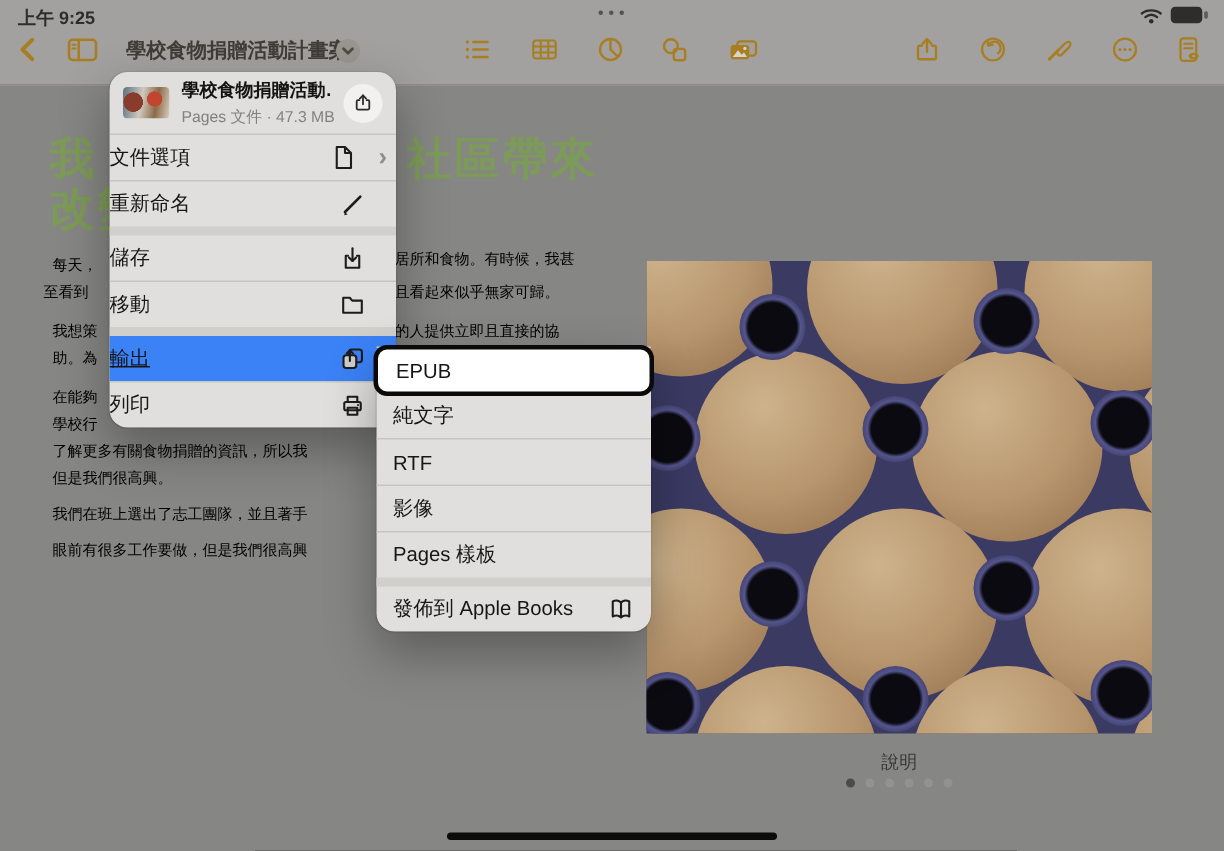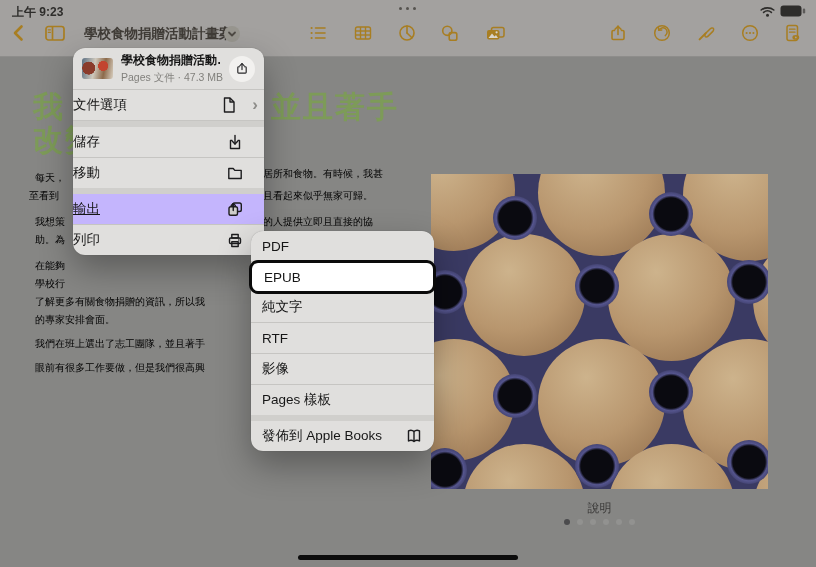--- a/index.html
+++ b/index.html
@@ -46,38 +46,38 @@
       linear-gradient(100deg,#5b6f82 0%,#cfc9bd 40%,#8c6a4a 70%,#d8cfc0 100%);}
   .mh-text{flex:1;min-width:0;}
   .mh-title{font-size:12px;font-weight:bold;color:#141414;white-space:nowrap;overflow:hidden;}
   .mh-sub{font-size:10.5px;color:#82817d;margin-top:2px;white-space:nowrap;}
   .mh-share{width:26px;height:26px;border-radius:50%;background:#f2f1ef;flex:none;
     display:flex;align-items:center;justify-content:center;}
   .sep{height:1px;background:#c6c5c2;}
   .gap{height:6px;background:#d0cfcc;}
   .mrow{position:relative;height:30px;display:flex;align-items:center;
     font-size:13.5px;color:#161616;}
-  .mrow.selected{background:#c4b5fd;text-decoration:underline;}
+  .mrow.selected{background:#3b82f6;text-decoration:underline;}
   .ric{position:absolute;right:20px;top:6px;}
   .chev{position:absolute;right:6px;top:5px;font-size:17px;font-weight:bold;color:#8e8d8a;line-height:20px;}
   .submenu{position:absolute;left:251px;top:231px;width:183px;background:#e0dfdd;border-radius:12px;
     box-shadow:0 14px 34px rgba(0,0,0,.32),0 0 1px rgba(0,0,0,.3);z-index:6;}
   .srow{position:relative;height:30px;display:flex;align-items:center;
     padding-left:11px;font-size:13.5px;color:#161616;}
   .srow.focused{background:#ffffff;border:3px solid #0a0a0a;border-radius:9px;
     box-sizing:border-box;height:34px;margin:-2px -2px;z-index:2;padding-left:12px;}
   .srow .ric{right:11px;}
 </style>
 </head>
 <body>
 
 <div class="screen">
 
   <div class="topbar">
-    <span class="sb-time">上午 9:23</span>
+    <span class="sb-time">上午 9:25</span>
     <span class="mt-dots">
         <i></i>
         <i></i>
         <i></i>
       </span>
     <span class="sb-right">
       <span><svg width="15" height="11" viewBox="0 0 15 11">
             <path d="M1.2 4 C4.5 1.2 10.5 1.2 13.8 4" fill="none" stroke="#2e2d2b" stroke-width="1.6" stroke-linecap="round"></path>
             <path d="M3.6 6.4 C6 4.4 9 4.4 11.4 6.4" fill="none" stroke="#2e2d2b" stroke-width="1.6" stroke-linecap="round"></path>
             <circle cx="7.5" cy="9.2" r="1.5" fill="#2e2d2b"></circle>
@@ -199,34 +199,34 @@
           <line x1="7.5" y1="6.2" x2="13" y2="6.2" stroke="#a87e22" stroke-width="1.3" stroke-linecap="round"></line>
           <line x1="7.5" y1="9.2" x2="13" y2="9.2" stroke="#a87e22" stroke-width="1.3" stroke-linecap="round"></line>
           <ellipse cx="13.8" cy="14.4" rx="3.4" ry="2.3" fill="#a87e22"></ellipse>
           <circle cx="13.8" cy="14.4" r="0.9" fill="#a3a19f"></circle>
         </svg>
       </span>
   </div>
 
   <div class="docpage">
     <span class="h-frag" style="left:33px;top:33px">我</span>
-    <span class="h-frag" style="left:271px;top:33px">並且著手</span>
+    <span class="h-frag" style="left:271px;top:33px">社區帶來</span>
     <span class="h-frag" style="left:33px;top:66px">改變</span>
 
     <span class="frag" style="left:35px;top:112px">每天，</span>
     <span class="frag" style="left:263px;top:108px">居所和食物。有時候，我甚</span>
     <span class="frag" style="left:29px;top:130px">至看到</span>
     <span class="frag" style="left:263px;top:130px">且看起來似乎無家可歸。</span>
     <span class="frag" style="left:35px;top:156px">我想策</span>
     <span class="frag" style="left:263px;top:156px">的人提供立即且直接的協</span>
     <span class="frag" style="left:35px;top:174px">助。為</span>
     <span class="frag" style="left:35px;top:200px">在能夠</span>
     <span class="frag" style="left:35px;top:218px">學校行</span>
     <span class="frag" style="left:35px;top:236px">了解更多有關食物捐贈的資訊，所以我</span>
-    <span class="frag" style="left:35px;top:254px">的專家安排會面。</span>
+    <span class="frag" style="left:35px;top:254px">但是我們很高興。</span>
     <span class="frag" style="left:35px;top:278px">我們在班上選出了志工團隊，並且著手</span>
     <span class="frag" style="left:35px;top:302px">眼前有很多工作要做，但是我們很高興</span>
 
     <div class="photo" id="photo">
         <div class="egg" style="left: -38px; top: -45px; width: 122px; height: 122px;"></div>
         <div class="egg" style="left: 107px; top: -45px; width: 127px; height: 127px;"></div>
         <div class="egg" style="left: 252px; top: -45px; width: 132px; height: 132px;"></div>
         <div class="egg" style="left: 32px; top: 60px; width: 122px; height: 122px;"></div>
         <div class="egg" style="left: 177px; top: 60px; width: 127px; height: 127px;"></div>
         <div class="egg" style="left: 322px; top: 60px; width: 132px; height: 132px;"></div>
@@ -282,20 +282,27 @@
       <span>文件選項</span>
       <span class="ric" style="right:26px"><svg width="18" height="18" viewBox="0 0 18 18">
             <g stroke="#1c1c1e" stroke-width="1.4" fill="none" stroke-linejoin="round">
               <path d="M4.5 2 H10 L14 6 V16 H4.5 Z"></path>
               <path d="M10 2 V6 H14"></path>
             </g>
           </svg></span>
       <span class="chev">›</span>
     </div>
     <div class="sep"></div>
+    <div class="mrow">
+      <span>重新命名</span>
+      <span class="ric"><svg width="18" height="18" viewBox="0 0 18 18">
+            <line x1="4" y1="14.3" x2="14.2" y2="4.1" stroke="#1c1c1e" stroke-width="1.8" stroke-linecap="round"></line>
+            <path d="M4 14.3 l-0.5 2.2 2.2 -0.5 z" fill="#1c1c1e"></path>
+          </svg></span>
+    </div>
     <div class="gap"></div>
     <div class="mrow">
       <span>儲存</span>
       <span class="ric"><svg width="18" height="18" viewBox="0 0 18 18">
             <g stroke="#1c1c1e" stroke-width="1.4" fill="none" stroke-linecap="round" stroke-linejoin="round">
               <path d="M6 7.5 H4.5 V15.5 H13.5 V7.5 H12"></path>
               <line x1="9" y1="2.5" x2="9" y2="11"></line>
               <polyline points="6.6,8.6 9,11 11.4,8.6"></polyline>
             </g>
           </svg></span>
@@ -327,23 +334,20 @@
               <rect x="3.5" y="7" width="11" height="5.5" rx="1.2"></rect>
               <rect x="5.8" y="3.5" width="6.4" height="3.5"></rect>
               <rect x="5.8" y="10.8" width="6.4" height="4.7"></rect>
             </g>
             <circle cx="12.7" cy="9" r="0.7" fill="#1c1c1e"></circle>
           </svg></span>
     </div>
   </div>
 
   <div class="submenu">
-    <div class="srow">
-        <span>PDF</span>
-      </div>
     <div class="sep"></div>
     <div class="srow focused">
         <span>EPUB</span>
       </div>
     <div class="srow">
         <span>純文字</span>
       </div>
     <div class="sep"></div>
     <div class="srow">
         <span>RTF</span>

